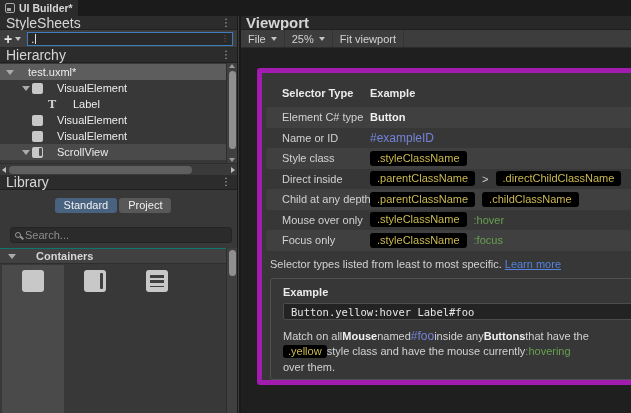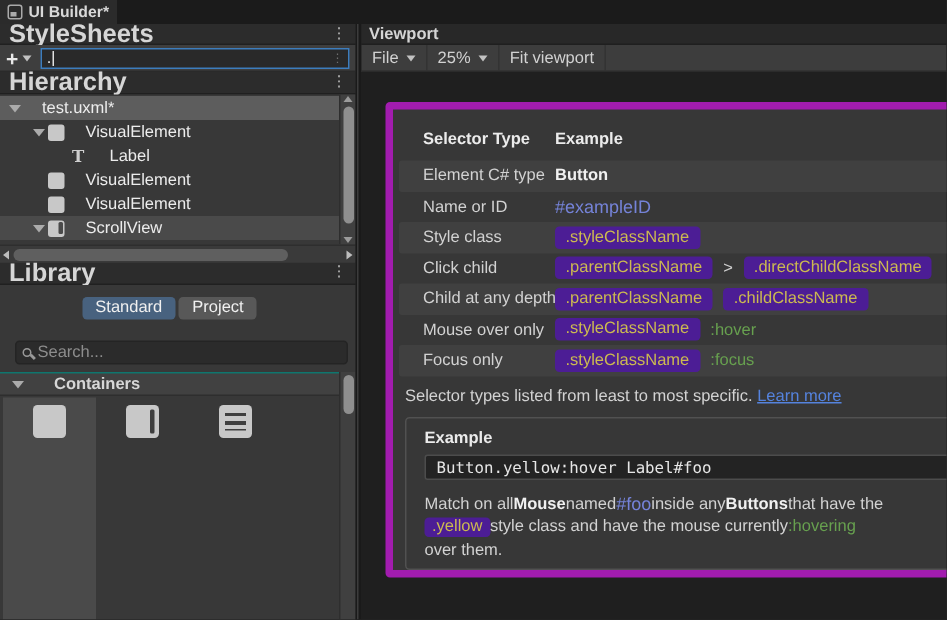--- a/index.html
+++ b/index.html
@@ -16,21 +16,21 @@
   .doc-tab span { font-size:10.5px; font-weight:700; color:#d8d8d8; white-space:nowrap; }
 
   
   .left-panel { position:absolute; left:0; top:16px; width:237px; height:397px; display:flex; flex-direction:column; background:#383838; }
   .divider { position:absolute; left:237px; top:16px; width:4px; height:397px; background:#1a1a1a; }
   .divider::after { content:''; position:absolute; left:1px; top:0; width:1px; height:100%; background:#3c3c3c; }
   .right-panel { position:absolute; left:241px; top:16px; width:390px; height:397px; display:flex; flex-direction:column; }
 
   .pane-header { height:14px; background:#2c2c2c; border-bottom:1px solid #202020; flex:0 0 auto;
     display:flex; align-items:center; justify-content:space-between; padding:0 6px; }
-  .pane-header .ph-title { font-size:17px; font-weight:700; color:#d6d6d6; line-height:14px; }
+  .pane-header .ph-title { font-size:14px; font-weight:400; color:#d6d6d6; line-height:14px; }
   .kebab { font-size:10px; color:#bdbdbd; cursor:default; line-height:10px; }
 
   
   .ss-toolbar { height:18px; background:#3e3e3e; border-bottom:1px solid #2a2a2a; flex:0 0 auto;
     display:flex; align-items:center; padding:0 4px; gap:3px; }
   .plus-btn { font-size:14px; font-weight:700; color:#e8e8e8; line-height:14px; }
   .dd-tri { width:0; height:0; border-left:3.5px solid transparent; border-right:3.5px solid transparent; border-top:4px solid #c2c2c2; }
   .ss-input { flex:1; height:14px; margin-left:3px; background:#292929; border:1px solid var(--focus-border);
     display:flex; align-items:center; padding:0 3px; position:relative; }
   .ss-input .val { font-size:11px; color:#e8e8e8; line-height:12px; }
@@ -84,40 +84,40 @@
   .tiles { position:absolute; top:75px; left:2px; right:11px; bottom:0; display:flex; }
   .tile { width:62px; height:100%; display:flex; justify-content:center; }
   .tile.hover { background:#4a4a4a; }
   .tile-icon { width:22px; height:22px; margin-top:5px; background:#c8c8c8; border-radius:3px; position:relative; }
   .tile-icon.scroll-view-icon::after { content:''; position:absolute; right:3px; top:3px; bottom:3px; width:3.5px; background:#3f3f3f; border-radius:1px; }
   .tile-icon.list-view-icon::after { content:''; position:absolute; left:4px; right:4px; top:4.5px; height:12px;
     background:repeating-linear-gradient(#3f3f3f 0 2.5px, transparent 2.5px 5.5px); }
 
   
   .vp-header { height:14px; background:#282828; border-bottom:1px solid #1f1f1f; display:flex; align-items:center; padding:0 5px; flex:0 0 auto; }
-  .vp-header span { font-size:11px; font-weight:700; color:#d4d4d4; }
+  .vp-header span { font-size:15px; font-weight:700; color:#d4d4d4; }
   .vp-toolbar { height:18px; background:#3d3d3d; border-bottom:1px solid #2b2b2b; display:flex; align-items:stretch; flex:0 0 auto; }
   .tb-item { display:flex; align-items:center; gap:5px; padding:0 7px; border-right:1px solid #333333; font-size:11px; color:#d2d2d2; }
   .tb-item.zoom { min-width:46px; justify-content:space-between; }
   .canvas { flex:1; background:#1f1f1f; position:relative; }
 
   
   .card { position:absolute; left:16px; top:20px; width:412px; height:317px; background:#373737;
     border:5px solid #a21caf; border-radius:3px; }
   .thead { position:absolute; top:14px; left:0; right:0; height:16px; }
   .thead .c1 { position:absolute; left:20px; font-size:11px; font-weight:700; color:#ebebeb; }
   .thead .c2 { position:absolute; left:108px; font-size:11px; font-weight:700; color:#ebebeb; }
   .sel-rows { position:absolute; top:34px; left:0; right:0; }
   .sel-row { height:20.5px; margin:0 4px; position:relative; border-radius:2px; }
   .sel-row.striped { background:#404040; }
   .sel-label { position:absolute; left:16px; top:50%; transform:translateY(-50%); font-size:11px; color:#d2d2d2; white-space:nowrap; }
   .sel-example { position:absolute; left:104px; top:0; bottom:0; display:flex; align-items:center; gap:7px; white-space:nowrap; }
   .p-bold { font-size:11px; font-weight:700; color:#f0f0f0; }
   .p-id { font-size:12px; color:var(--id-blue); }
-  .p-chip { font-size:11px; color:var(--chip-text); background:#4c1d95; border-radius:3px; padding:1px 7px 2px; }
+  .p-chip { font-size:11px; color:var(--chip-text); background:#000000; border-radius:3px; padding:1px 7px 2px; }
   .p-pseudo { font-size:11px; color:var(--pseudo-green); }
   .p-sep { font-size:11px; color:#cfcfcf; }
   .p-plain { font-size:11px; color:#d2d2d2; }
   .note-line { position:absolute; top:185px; left:8px; right:8px; font-size:11px; color:#d2d2d2; white-space:nowrap; }
   .note-line a { color:var(--link-blue); text-decoration:underline; }
   .example-box { position:absolute; top:205px; left:8px; right:8px; height:102px; border:1px solid #515151; border-radius:3px; }
   .example-title { position:absolute; top:7px; left:12px; font-size:11px; font-weight:700; color:#ebebeb; }
   .code-box { position:absolute; top:24px; left:12px; right:14px; height:17px; background:#232323;
     border:1px solid #4c4c4c; border-radius:2px; display:flex; align-items:center; padding:0 7px; }
   .code-box span { font-family:"DejaVu Sans Mono", monospace; font-size:10.5px; color:#e6e6e6; white-space:pre; }
@@ -304,21 +304,21 @@
                 <span class="p-id">#exampleID</span>
               </div>
             </div>
             <div class="sel-row striped">
               <span class="sel-label">Style class</span>
               <div class="sel-example">
                 <span class="p-chip">.styleClassName</span>
               </div>
             </div>
             <div class="sel-row">
-              <span class="sel-label">Click child</span>
+              <span class="sel-label">Direct inside</span>
               <div class="sel-example">
                 <span class="p-chip">.parentClassName</span>
                 <span class="p-sep">&gt;</span>
                 <span class="p-chip">.directChildClassName</span>
               </div>
             </div>
             <div class="sel-row striped">
               <span class="sel-label">Child at any depth</span>
               <div class="sel-example">
                 <span class="p-chip">.parentClassName</span>

